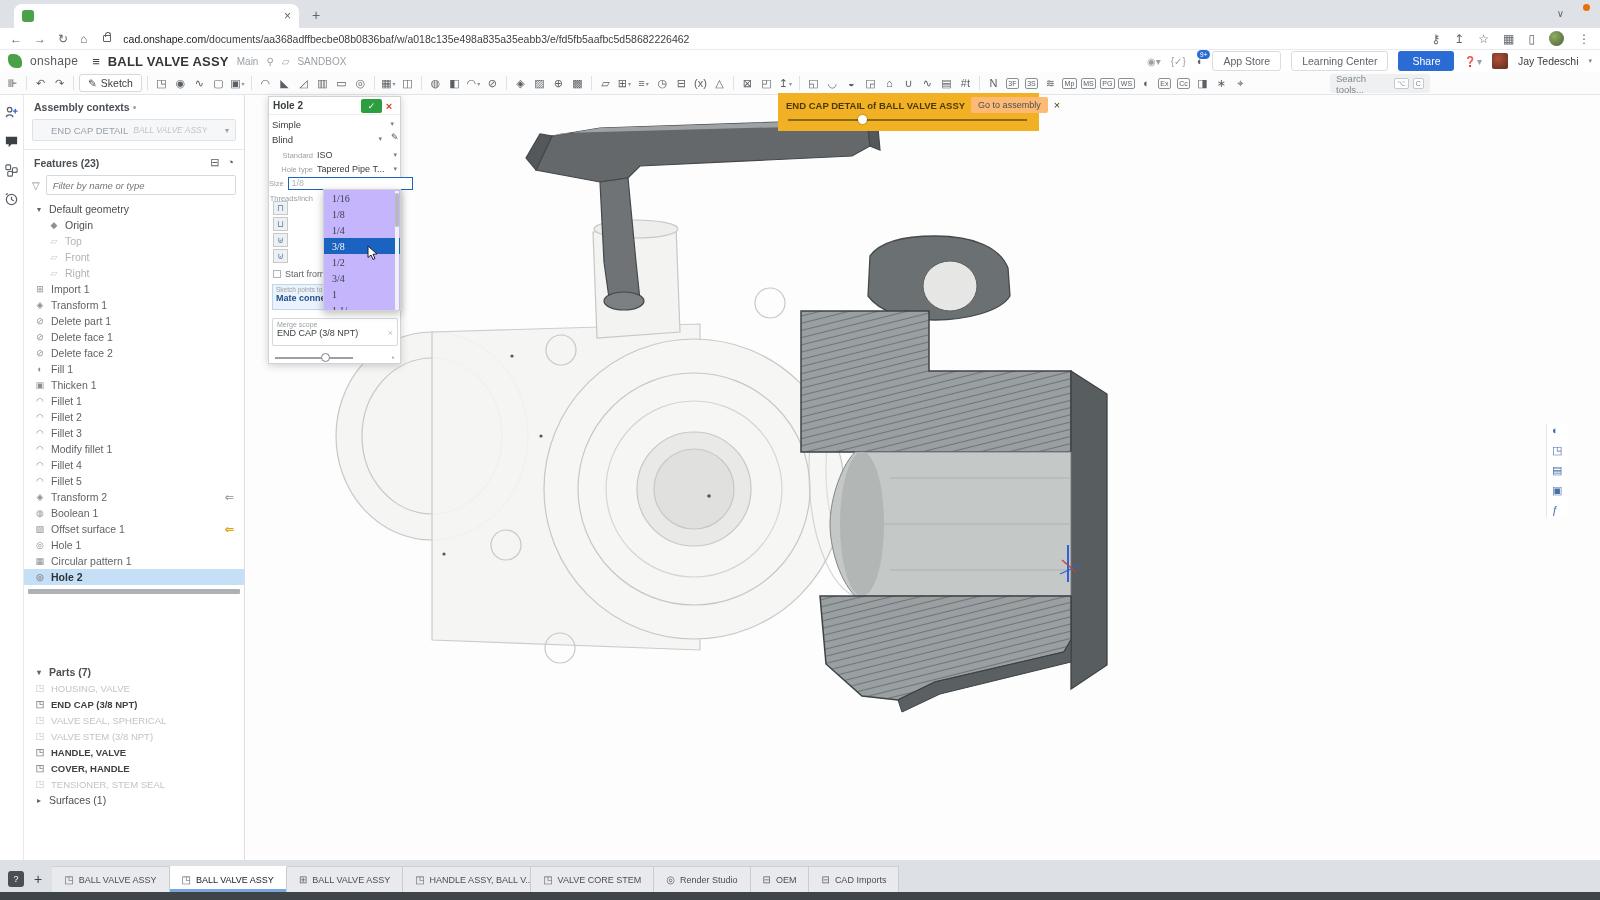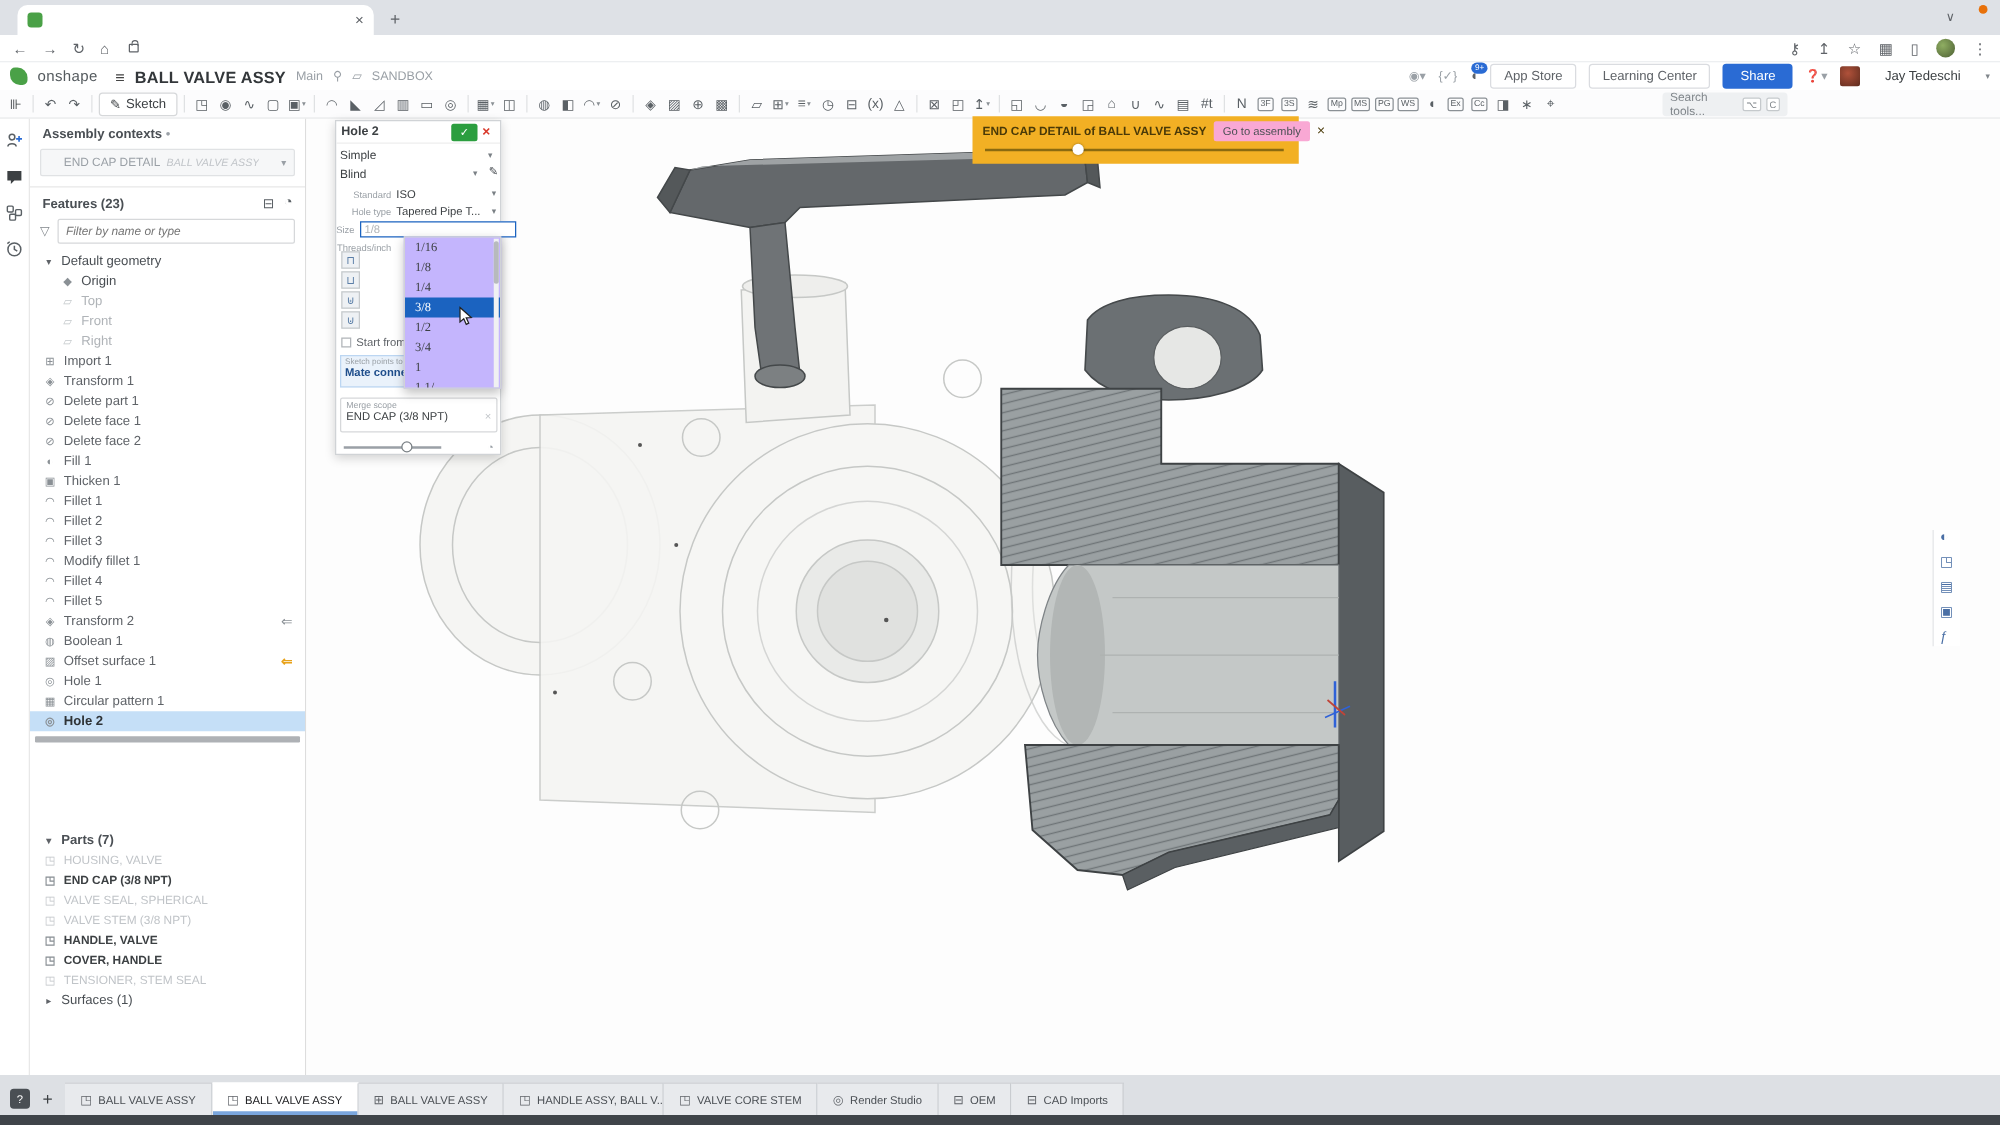--- a/index.html
+++ b/index.html
@@ -31,21 +31,21 @@
   .logo-text { font-size:12px; color:#545a5e; letter-spacing:.3px; }
   .hamb { font-size:13px; color:#444; margin-left:6px; cursor:pointer; }
   .doc-title { font-size:13px; font-weight:bold; color:#33373a; letter-spacing:.2px; }
   .branch { font-size:10px; color:#9aa0a6; }
   .hdr-mini { font-size:10px; color:#9aa0a6; }
   .apphdr .right { margin-left:auto; display:flex; align-items:center; gap:10px; }
   .hdr-btn { font-size:10.5px; color:#5f6368; border:1px solid #dadce0; border-radius:3px; padding:3px 10px; background:#fff; cursor:pointer; white-space:nowrap; }
   .share-btn { background:#2a6bd4; color:#fff; border:none; font-size:10.5px; border-radius:3px; padding:4px 14px; cursor:pointer; }
   .bell { position:relative; font-size:11px; color:#5f6368; }
   .bell-badge { position:absolute; top:-5px; right:-8px; background:#2a6bd4; color:#fff; font-size:6.5px; border-radius:6px; padding:1px 3px; }
-  .user { display:flex; align-items:center; gap:20px; font-size:10.5px; color:#3c4043; cursor:pointer; }
+  .user { display:flex; align-items:center; gap:10px; font-size:10.5px; color:#3c4043; cursor:pointer; }
   .user-avatar { width:16px; height:16px; border-radius:2px; background:radial-gradient(circle at 40% 35%, #b0513a, #5e2c1e); }
 
   
   .toolbar { position:absolute; left:0; top:72px; width:1600px; height:23px; background:#fcfcfd; border-bottom:1px solid #e3e5e7; display:flex; align-items:center; padding:0 4px; gap:2px; }
   .tbi { min-width:17px; height:17px; display:flex; align-items:center; justify-content:center; font-size:11px; color:#5a6065; cursor:pointer; border-radius:2px; }
   .tbi .caret { font-size:6px; color:#8a9095; margin-left:1px; }
   .tbadge { font-size:7px; border:1px solid #8a9095; border-radius:2px; padding:0 1.5px; color:#5a6065; line-height:9px; }
   .tsep { width:1px; height:14px; background:#dfe1e3; margin:0 3px; flex:0 0 1px; }
   .sketch-btn { display:flex; align-items:center; gap:4px; border:1px solid #d6d8da; border-radius:3px; background:#fff; padding:2px 8px; font-size:10.5px; color:#3c4043; cursor:pointer; }
   .search-tools { position:absolute; right:170px; top:2px; width:100px; height:19px; background:#eef0f2; border-radius:3px; display:flex; align-items:center; gap:4px; padding:0 6px; font-size:9.5px; color:#80868b; cursor:text; }
@@ -87,21 +87,21 @@
   .panel-toggle { position:absolute; left:246px; top:467px; width:16px; height:16px; border:1px solid #d0d3d6; background:#fff; border-radius:2px; color:#7a8085; font-size:10px; display:flex; align-items:center; justify-content:center; cursor:pointer; }
 
   
   .viewport { position:absolute; left:245px; top:95px; width:1355px; height:765px; background:#fdfdfd; }
   .vp-svg { position:absolute; left:0; top:0; }
 
   
   .banner { position:absolute; left:778px; top:93px; width:261px; height:38px; background:#f2b024; padding:4px 8px 0 8px; }
   .banner-row { display:flex; align-items:center; gap:6px; }
   .banner-title { font-size:9.5px; font-weight:bold; color:#4a3a08; white-space:nowrap; }
-  .banner-btn { margin-left:auto; background:#f9a8d4; border:none; border-radius:2px; font-size:9px; color:#4a4f54; padding:3px 7px; cursor:pointer; white-space:nowrap; }
+  .banner-btn { margin-left:auto; background:#fdba74; border:none; border-radius:2px; font-size:9px; color:#4a4f54; padding:3px 7px; cursor:pointer; white-space:nowrap; }
   .banner-x { font-size:11px; color:#4a3a08; cursor:pointer; }
   .banner-slider { position:relative; height:14px; }
   .banner-track { position:absolute; left:2px; right:4px; top:6px; height:1.5px; background:#8a6a10; }
   .banner-knob { position:absolute; left:72px; top:2px; width:9px; height:9px; background:#fff; border-radius:50%; box-shadow:0 0 2px rgba(0,0,0,.4); cursor:grab; }
 
   
   .dialog { position:absolute; left:268px; top:96px; width:133px; height:268px; background:#fff; border:1px solid #d0d3d6; box-shadow:0 2px 8px rgba(0,0,0,.18); font-size:9.5px; color:#3c4043; }
   .dlg-title-row { position:absolute; left:0; top:0; width:100%; height:18px; display:flex; align-items:center; padding:0 4px; border-bottom:1px solid #eee; }
   .dlg-title { font-weight:bold; font-size:10px; }
   .dlg-ok { margin-left:auto; width:21px; height:14px; background:#2b9e3f; border-radius:2px; color:#fff; font-size:9px; display:flex; align-items:center; justify-content:center; cursor:pointer; }
@@ -167,20 +167,21 @@
     <span class="win-chev">∨</span>
     <span class="win-dot"></span>
   </div>
 
   <div class="urlrow">
     <span class="nav-ic">←</span>
     <span class="nav-ic">→</span>
     <span class="nav-ic">↻</span>
     <span class="nav-ic">⌂</span>
     <span class="lock"></span>
+    <span class="url"><b>cad.onshape.com</b><span>/documents/aa368adffbecbe08b0836baf/w/a018c135e498a835a35eabb3/e/fd5fb5aafbc5d58682226462</span></span>
     <span class="right">
       <span class="nav-ic">⚷</span>
       <span class="nav-ic">↥</span>
       <span class="nav-ic">☆</span>
       <span class="nav-ic">▦</span>
       <span class="nav-ic">▯</span>
       <span class="chrome-avatar"></span>
       <span class="nav-ic">⋮</span>
     </span>
   </div>

